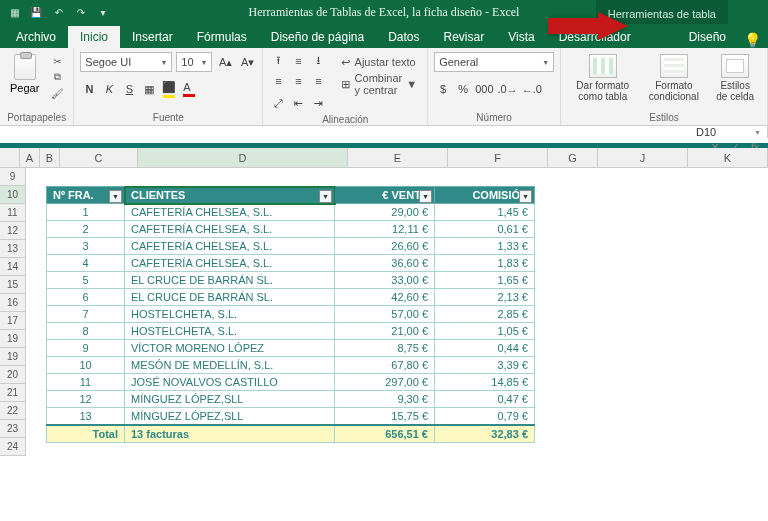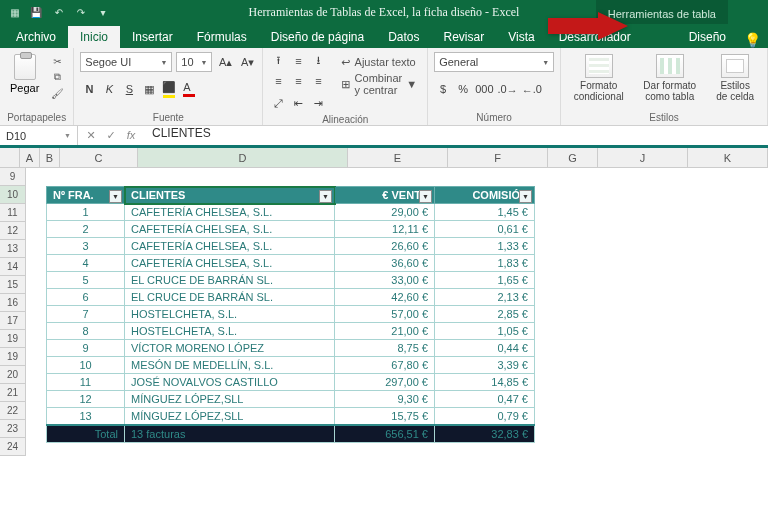--- a/index.html
+++ b/index.html
@@ -53,21 +53,21 @@
 .num-fmt { width: 120px; }
 .num-row { display: flex; gap: 2px; margin-top: 4px; }
 
 .style-btn { display: flex; flex-direction: column; align-items: center; gap: 2px; padding: 2px 6px; font-size: 10px; color: #444; text-align: center; }
 .style-icon { width: 28px; height: 24px; border: 1px solid #bbb; background: linear-gradient(#fff,#f0f0f0); position: relative; }
 .style-icon.cf::after { content:''; position:absolute; inset:3px; background: repeating-linear-gradient(#e8f0e8 0 3px,#fff 3px 6px); }
 .style-icon.ft::after { content:''; position:absolute; inset:3px; background: repeating-linear-gradient(90deg,#d0e8d8 0 4px,#fff 4px 8px); }
 .style-icon.cs::after { content:''; position:absolute; inset:4px; background:#fff; border:1px solid #ccc; }
 
 
-.fxbar { height: 22px; display: flex; align-items: flex-start; border-bottom: 3px solid #0f766e; background: #fff; }
+.fxbar { height: 22px; display: flex; align-items: flex-end; border-bottom: 5px solid #0f766e; background: #fff; flex-direction: column; }
 .namebox { width: 78px; border-right: 1px solid #ccc; padding: 0 6px; font-size: 11px; color: #333; display: flex; align-items: center; justify-content: space-between; height: 100%; }
 .namebox .dd { font-size: 7px; color: #888; }
 .fx-btns { display: flex; gap: 2px; padding: 0 4px; align-items: center; }
 .fx-btn { width: 18px; height: 18px; display: flex; align-items: center; justify-content: center; color: #888; font-size: 11px; }
 .fx-input { flex: 1; padding: 0 8px; font-size: 12px; color: #333; }
 
 
 .sheet { position: relative; height: calc(521px - 24px - 24px - 78px - 22px); overflow: hidden; }
 .col-headers { display: flex; height: 20px; background: #f0f0f0; border-bottom: 1px solid #ccc; }
 .corner { width: 26px; border-right: 1px solid #ccc; background: #f0f0f0; }
@@ -79,21 +79,21 @@
 .rh.sel { background: #d8e8dc; }
 .grid-area { position: relative; flex: 1; }
 
 
 .xl-table { position: absolute; top: 18px; left: 20px; border-collapse: collapse; font-size: 11px; }
 .xl-table th { background: #2f8a88; color: #fff; font-weight: bold; text-align: left; padding: 0 6px; border: 1px solid #6ab0ae; height: 17px; position: relative; }
 .xl-table th .fbtn { position: absolute; right: 2px; top: 3px; width: 13px; height: 13px; background: #eef6f6; border: 1px solid #888; font-size: 7px; color: #333; display: flex; align-items: center; justify-content: center; }
 .xl-table td { border: 1px solid #a8d4d2; padding: 2px 6px; height: 17px; color: #2a7a78; background: #fff; }
 .xl-table .num { text-align: right; }
 .xl-table .ctr { text-align: center; }
-.xl-table tfoot td { font-weight: normal; color: #2f8a88; background: #0f172a; border-top: 2px solid #2f8a88; }
+.xl-table tfoot td { font-weight: bold; color: #2f8a88; background: #fef9c3; border-top: 2px solid #2f8a88; }
 .active-cell { outline: 2px solid #1a7a44; outline-offset: -1px; }
 .tc-C{width:78px}.tc-D{width:210px}.tc-E{width:100px}.tc-F{width:100px}
 </style>
 </head>
 <body>
 
 <div class="titlebar">
   <div class="qat">
     <span class="qat-icon">▦</span>
     <span class="qat-icon">💾</span>
@@ -215,26 +215,26 @@
         <div class="rbtn">.0→</div>
         <div class="rbtn">←.0</div>
       </div>
     </div>
     <div class="group-label">Número</div>
   </div>
 
   <div class="group">
     <div class="group-body">
       <div class="style-btn">
+          <div class="style-icon ft"></div>
+          <span>Dar formato como tabla</span>
+        </div>
+      <div class="style-btn">
           <div class="style-icon cf"></div>
           <span>Formato condicional</span>
-        </div>
-      <div class="style-btn">
-          <div class="style-icon ft"></div>
-          <span>Dar formato como tabla</span>
         </div>
       <div class="style-btn">
           <div class="style-icon cs"></div>
           <span>Estilos de celda</span>
         </div>
     </div>
     <div class="group-label">Estilos</div>
   </div>
 </div>
 

